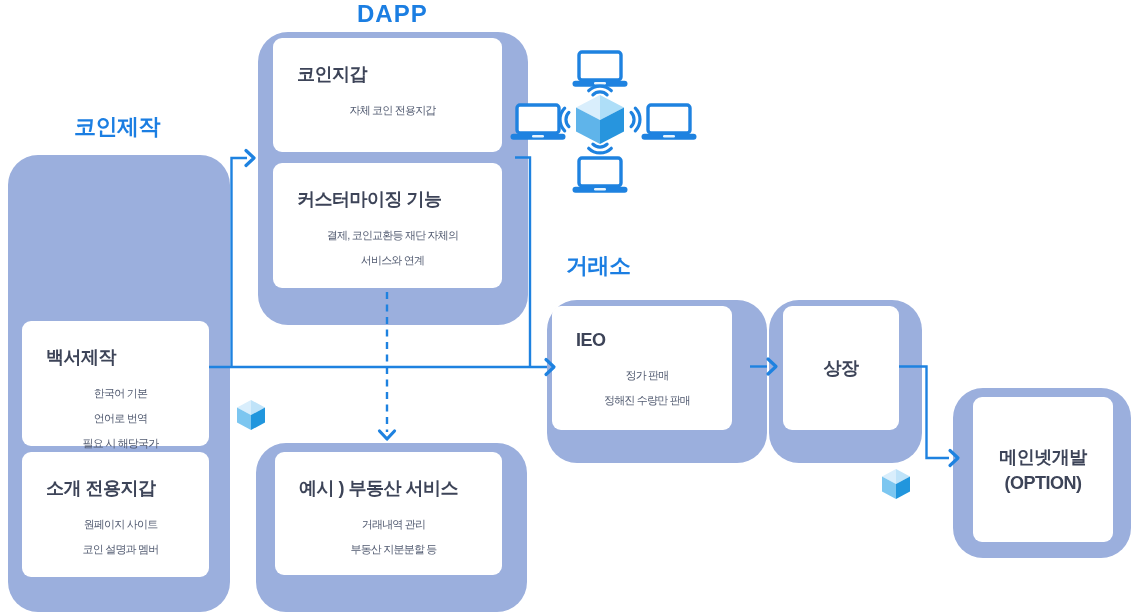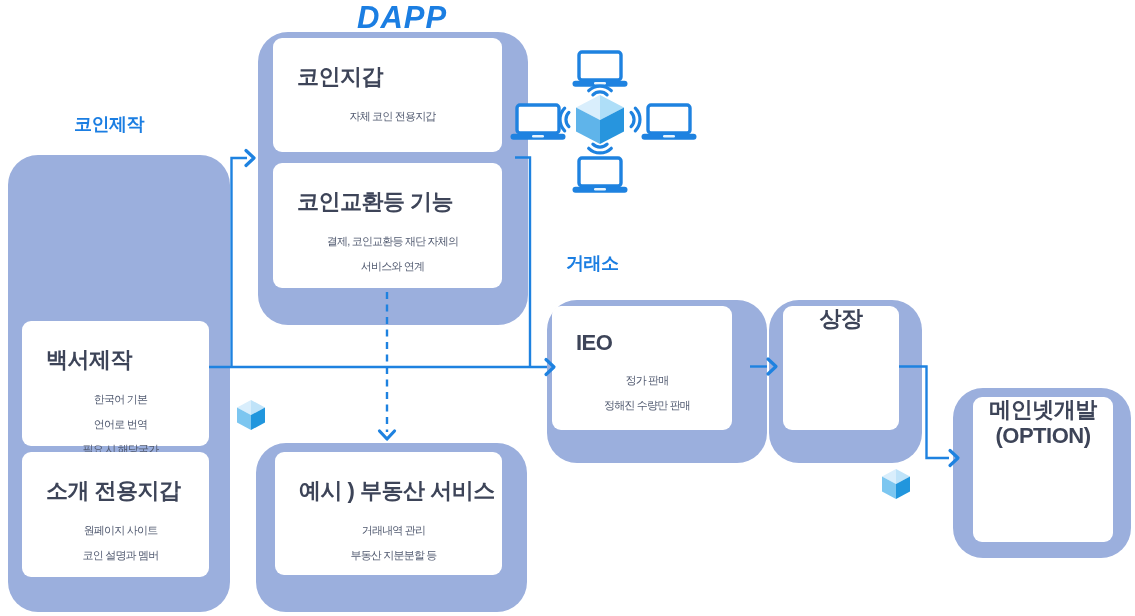--- a/index.html
+++ b/index.html
@@ -1,41 +1,41 @@
 <!DOCTYPE html>
 <html><head>
 <meta charset="utf-8">
 <style>
   html,body{margin:0;padding:0;background:#ffffff;}
   .stage{
     position:relative;width:1135px;height:616px;background:#ffffff;overflow:hidden;
     font-family:"Liberation Sans","DejaVu Sans",sans-serif;
   }
   .sec-label{
-    position:absolute;font-size:18px;font-weight:bold;color:#1b7ee2;
+    position:absolute;font-size:22px;font-weight:bold;color:#1b7ee2;
     letter-spacing:-0.5px;white-space:nowrap;z-index:3;
   }
-  .sec-label.latin{font-size:31px;letter-spacing:1px;font-style:italic;}
+  .sec-label.latin{font-size:24px;letter-spacing:1px;}
   .group{
     position:absolute;background:#9bafdd;border-radius:30px;z-index:1;
   }
   .card{
     position:absolute;background:#ffffff;border-radius:9px;z-index:2;
     box-sizing:border-box;padding:24px 14px 0 24px;
   }
   .card h3{
-    margin:0;font-size:22px;font-weight:bold;color:#3d4458;
+    margin:0;font-size:18px;font-weight:bold;color:#3d4458;
     letter-spacing:-0.5px;white-space:nowrap;
   }
   .card .body{
     margin-top:12px;font-size:11px;line-height:25px;color:#515a70;
     letter-spacing:-0.8px;white-space:nowrap;text-align:center;
   }
   .card.center{
-    display:flex;flex-direction:column;justify-content:flex-start;align-items:center;
+    display:flex;flex-direction:column;justify-content:center;align-items:center;
     padding:0;text-align:center;
   }
   .card.center h3{line-height:26px;}
   svg.overlay{
     position:absolute;left:0;top:0;z-index:5;pointer-events:none;
   }
   .flow{stroke:#1e82e0;stroke-width:2.4;fill:none;}
   .flow.dashed{stroke-dasharray:7 5.5;}
   .head{stroke:#1e82e0;stroke-width:3.2;fill:none;stroke-linecap:round;stroke-linejoin:round;}
   .wifi{stroke:#1e82e0;stroke-width:3.2;fill:none;stroke-linecap:round;}
@@ -72,21 +72,21 @@
     </div>
   </div>
 
   <div class="card" style="left:273px;top:38px;width:229px;height:114px">
     <h3>코인지갑</h3>
     <div class="body">
       <div>자체 코인 전용지갑</div>
     </div>
   </div>
   <div class="card" style="left:273px;top:163px;width:229px;height:125px">
-    <h3>코인교환등 기능</h3>
+    <h3>커스터마이징 기능</h3>
     <div class="body">
       <div>결제, 코인교환등 재단 자체의</div>
       <div>서비스와 연계</div>
     </div>
   </div>
 
   <div class="card" style="left:275px;top:452px;width:227px;height:123px">
     <h3>예시 ) 부동산 서비스</h3>
     <div class="body">
       <div>거래내역 관리</div>

